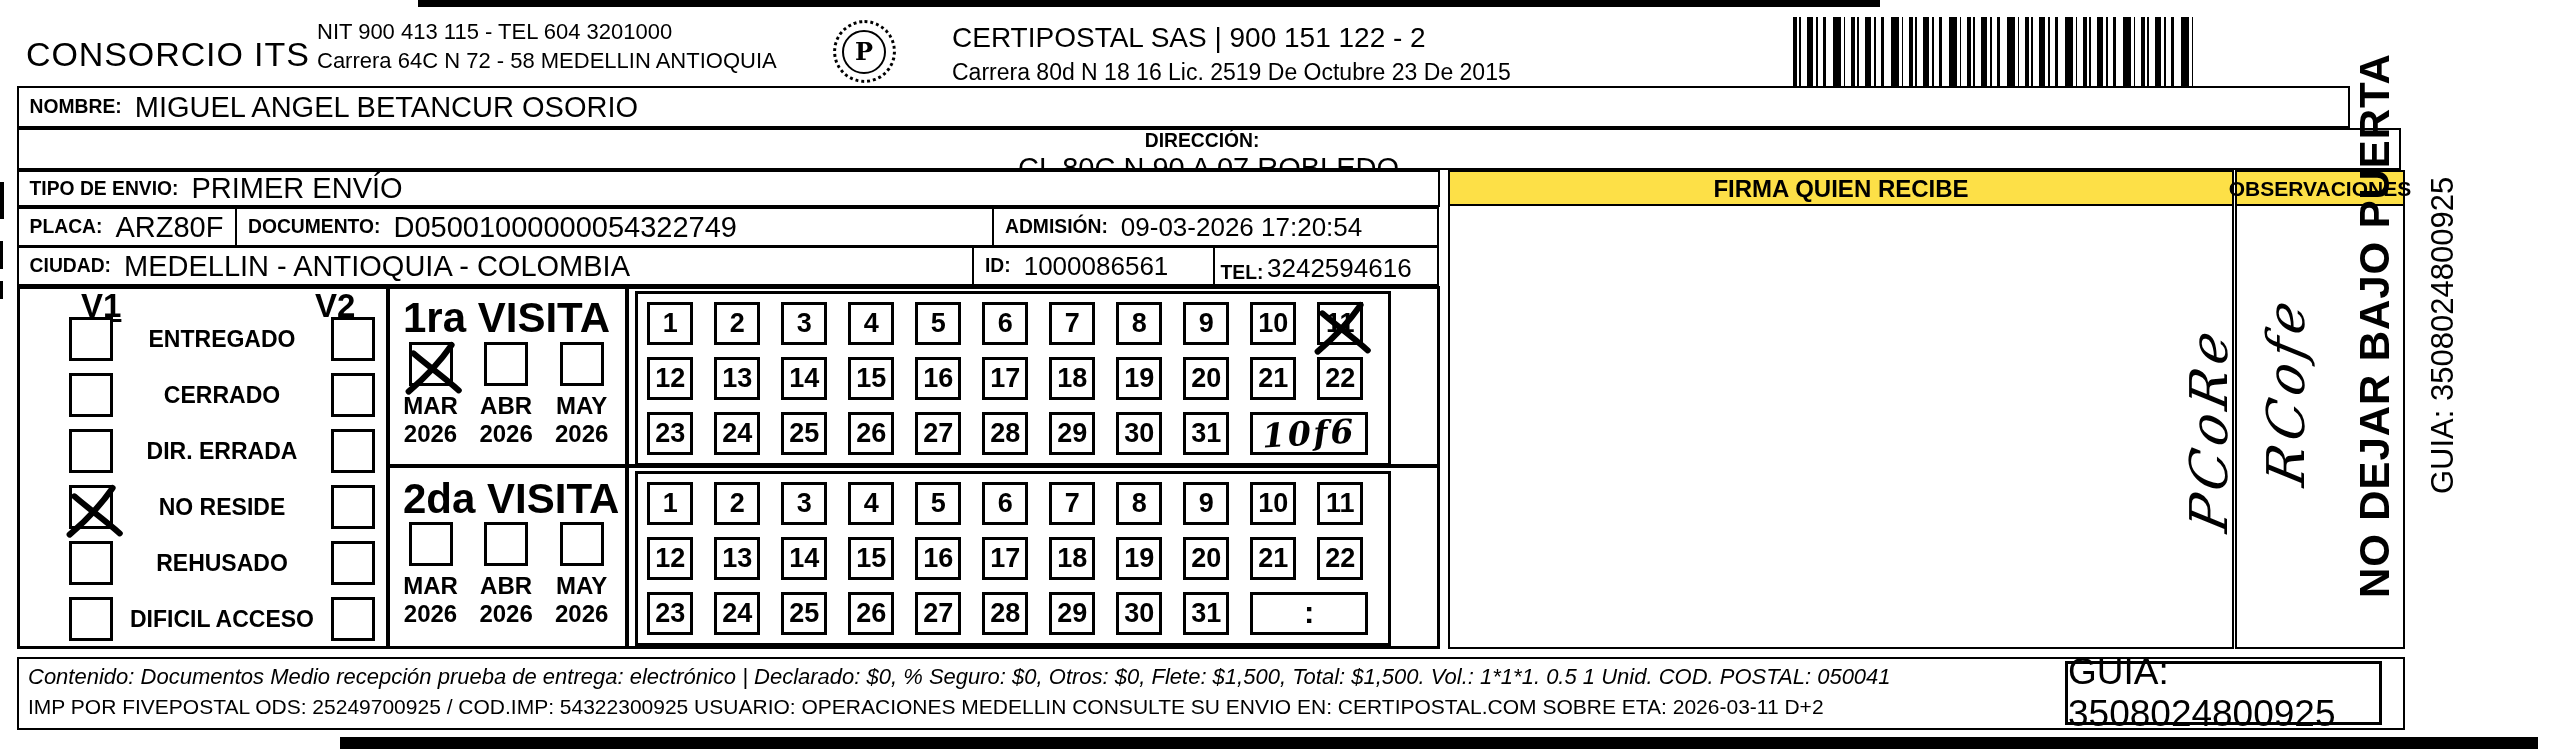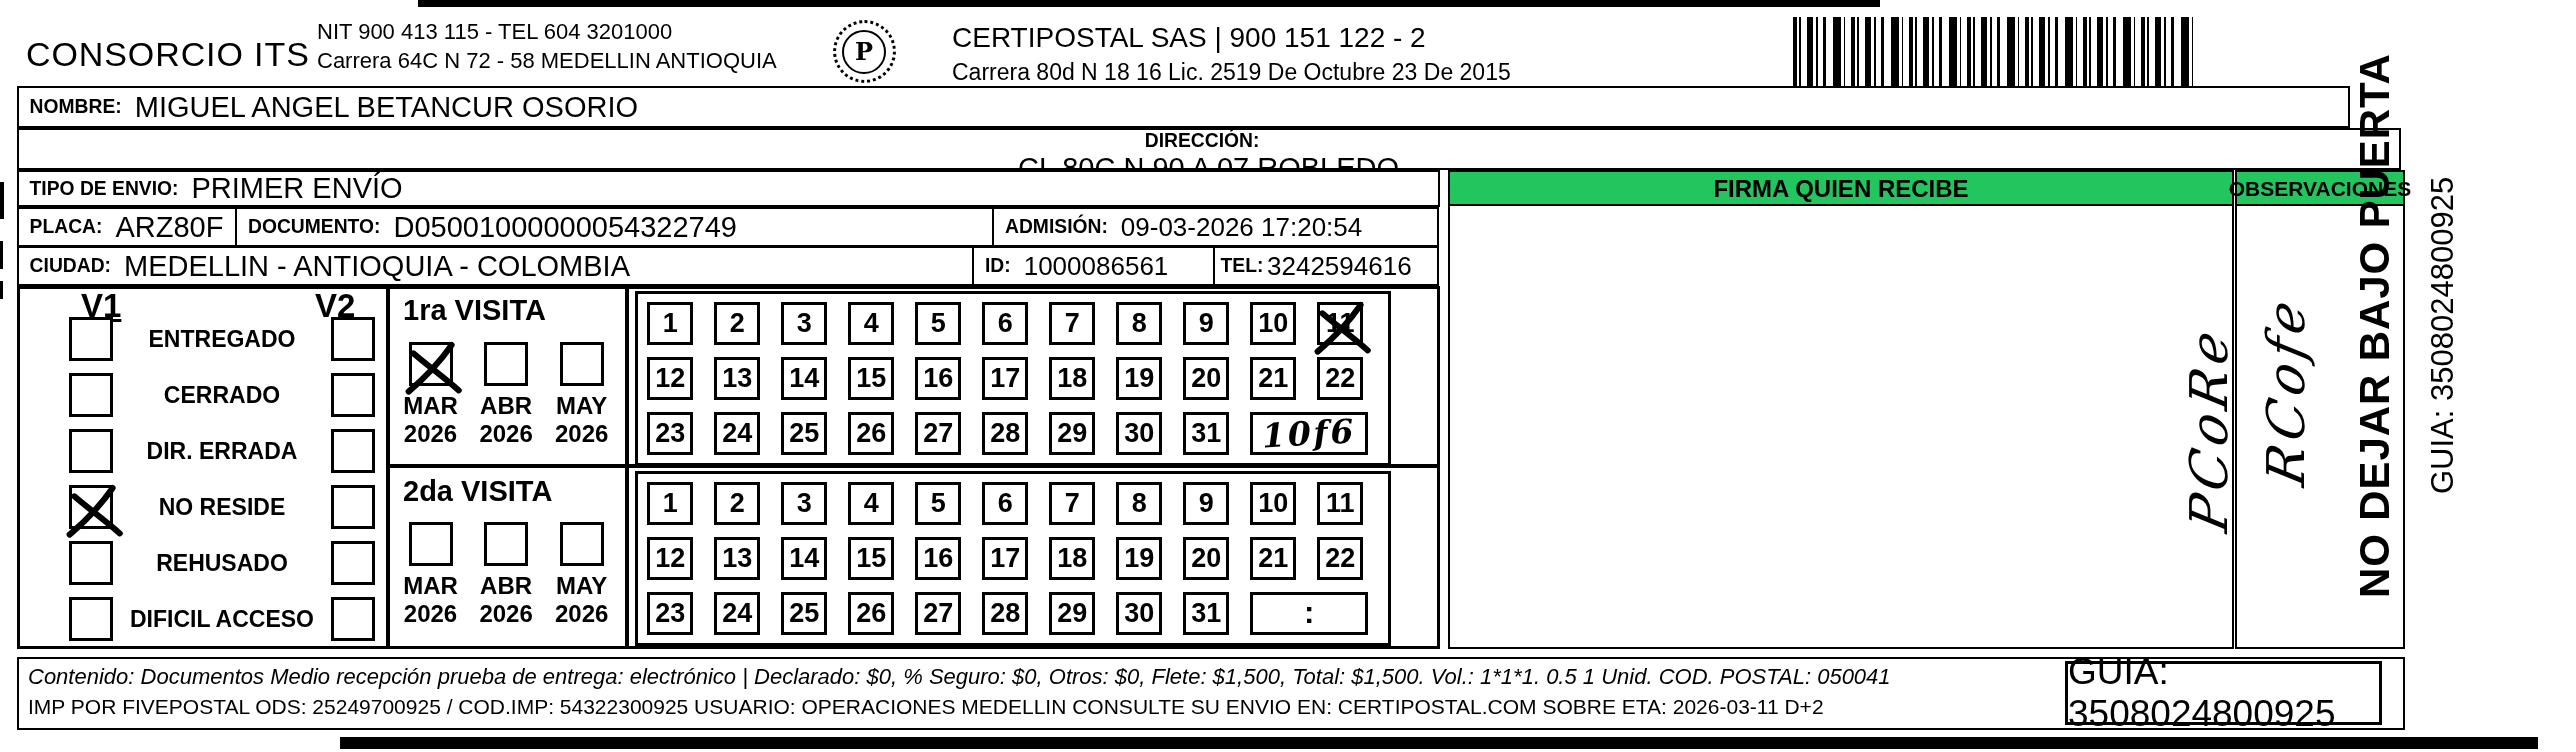--- a/index.html
+++ b/index.html
@@ -23,30 +23,30 @@
   .barcode{background:repeating-linear-gradient(90deg,
       #000 0 3.7px,#fff 3.7px 6.4px,#000 6.4px 8.3px,#fff 8.3px 14px,#000 14px 20px,#fff 20px 23px,
       #000 23px 25px,#fff 25px 30px,#000 30px 33px,#fff 33px 40px,#000 40px 48px,#fff 48px 51px,
       #000 51px 52px,#fff 52px 58px);}
   
   .row{border:2.8px solid #000;display:flex;align-items:center;padding:0 11px;background:#fff;}
   .lbl{font-weight:bold;font-size:19.3px;margin-right:13px;white-space:nowrap;}
   .val{font-size:29px;white-space:nowrap;}
   .val.sm{font-size:26px;}
   .hdr-cell{border:2.8px solid #000;display:flex;align-items:center;justify-content:center;
-            font-weight:bold;background:#22c55e;}
+            font-weight:bold;background:#fde047;}
   .box4{border:3.7px solid #000;background:#fff;}
   
   .statuslist{display:flex;flex-direction:column;justify-content:space-between;}
   .statusrow{display:flex;align-items:center;justify-content:space-between;padding-left:36px;}
   .cb{width:44px;height:44px;border:3.7px solid #000;box-sizing:border-box;position:relative;background:#fff;}
   .statuslabel{flex:1;text-align:center;font-weight:bold;font-size:23px;}
   .vhdr{font-size:33px;font-weight:bold;}
   
-  .vtitle{font-size:29px;font-weight:bold;white-space:nowrap;text-align:center;}
+  .vtitle{font-size:42px;font-weight:bold;white-space:nowrap;text-align:center;}
   .months{display:flex;gap:16.6px;}
   .month{display:flex;flex-direction:column;align-items:center;width:59px;
          font-weight:bold;font-size:24px;line-height:28.5px;}
   .month .cb{margin-bottom:5.5px;}
   .grid{display:flex;flex-direction:column;justify-content:space-between;padding:8.3px 9.2px;}
   .grow{display:flex;gap:21px;}
   .day{width:46px;height:43px;border:3.7px solid #000;display:flex;align-items:center;justify-content:center;
        font-size:27px;font-weight:600;box-sizing:border-box;position:relative;background:#fff;}
   .day.wide{width:118px;}
   
@@ -123,21 +123,21 @@
   </div>
 
   <div class="abs row" style="left:16.6px;top:246px;width:958px;height:40px;">
     <span class="lbl">CIUDAD:</span>
     <span class="val">MEDELLIN - ANTIOQUIA - COLOMBIA</span>
   </div>
   <div class="abs row" style="left:972px;top:246px;width:244px;height:40px;">
     <span class="lbl">ID:</span>
     <span class="val sm">1000086561</span>
   </div>
-  <div class="abs row" style="left:1213px;top:246px;width:226px;height:40px;padding:0 5.5px;">
+  <div class="abs row" style="left:1213px;top:246px;width:226px;height:40px;padding:0 5.5px;align-items:flex-end;">
     <span class="lbl" style="margin-right:3.7px;">TEL:</span>
     <span class="val sm">3242594616</span>
   </div>
 
   <div class="abs box4" style="left:16.6px;top:286px;width:1423px;height:363px;"></div>
   <div class="abs bar" style="left:386px;top:286px;width:3.7px;height:363px;"></div>
   <div class="abs bar" style="left:625px;top:286px;width:3.7px;height:363px;"></div>
   <div class="abs bar" style="left:386px;top:464px;width:1053px;height:3.7px;"></div>
 
   <div class="abs vhdr" style="left:81px;top:287px;text-decoration:underline;">V1</div>

